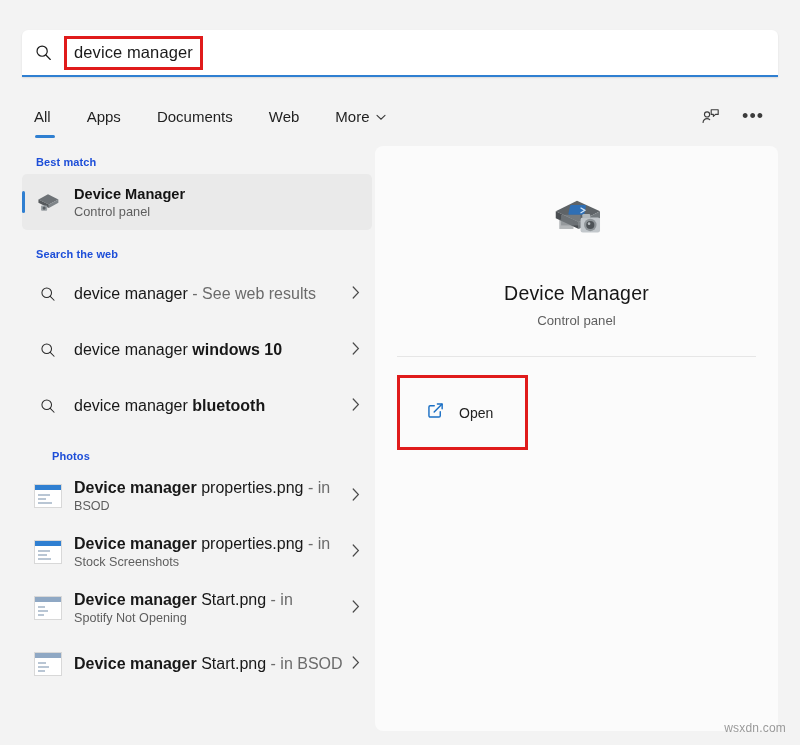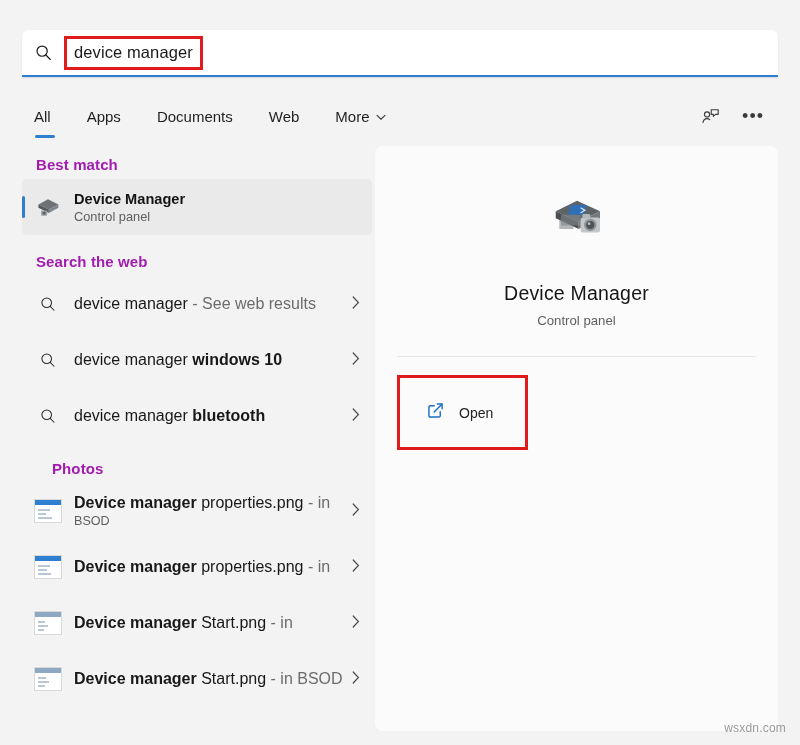--- a/index.html
+++ b/index.html
@@ -66,21 +66,21 @@
   }
   .icon-btn { color: #3c3c3c; display: flex; align-items: center; }
   .dots { font-size: 18px; letter-spacing: 1px; color: #3c3c3c; line-height: 8px; }
 
   
   .results {
     position: absolute; left: 22px; top: 146px;
     width: 350px; height: 585px;
   }
   .section-title {
-    font-size: 15px; font-weight: bold; color: #a21caf;
+    font-size: 11px; font-weight: bold; color: #1d4ed8;
     margin: 10px 0 6px 14px; letter-spacing: .1px;
   }
   .row {
     position: relative; display: flex; align-items: center;
     height: 56px; padding: 0 8px 0 0; border-radius: 5px;
     cursor: default;
   }
   .row.selected { background: #eaeaea; }
   .row.selected .accent {
     position: absolute; left: 0; top: 50%; transform: translateY(-50%);
@@ -303,39 +303,41 @@
       <span class="thumb">
         <span class="photothumb">
           <span class="bar"></span>
           <span class="l" style="left:3px; top:9px; width:12px;"></span>
           <span class="l" style="left:3px; top:13px; width:9px;"></span>
           <span class="l" style="left:3px; top:17px; width:13px;"></span>
         </span>
       </span>
       <span class="textcol">
         <div class="line1"><b>Device manager</b><span> properties.png</span><span class="muted"> - in</span></div>
+        <div class="line2">Stock Screenshots</div>
       </span>
       <span class="chev-row">
         <svg width="8" height="13" viewBox="0 0 8 13" fill="none">
             <path d="M1.2 1 L6.4 6.5 L1.2 12" stroke="#4a4a4a" stroke-width="1.2" fill="none" stroke-linecap="round"></path>
           </svg>
       </span>
     </div>
 
     <div class="row">
       <span class="thumb">
         <span class="photothumb">
           <span class="bar" style="background:#8fa8c4;"></span>
           <span class="l" style="left:3px; top:9px; width:7px;"></span>
           <span class="l" style="left:3px; top:13px; width:10px;"></span>
           <span class="l" style="left:3px; top:17px; width:6px;"></span>
         </span>
       </span>
       <span class="textcol">
         <div class="line1"><b>Device manager</b><span> Start.png</span><span class="muted"> - in</span></div>
+        <div class="line2">Spotify Not Opening</div>
       </span>
       <span class="chev-row">
         <svg width="8" height="13" viewBox="0 0 8 13" fill="none">
             <path d="M1.2 1 L6.4 6.5 L1.2 12" stroke="#4a4a4a" stroke-width="1.2" fill="none" stroke-linecap="round"></path>
           </svg>
       </span>
     </div>
 
     <div class="row">
       <span class="thumb">

